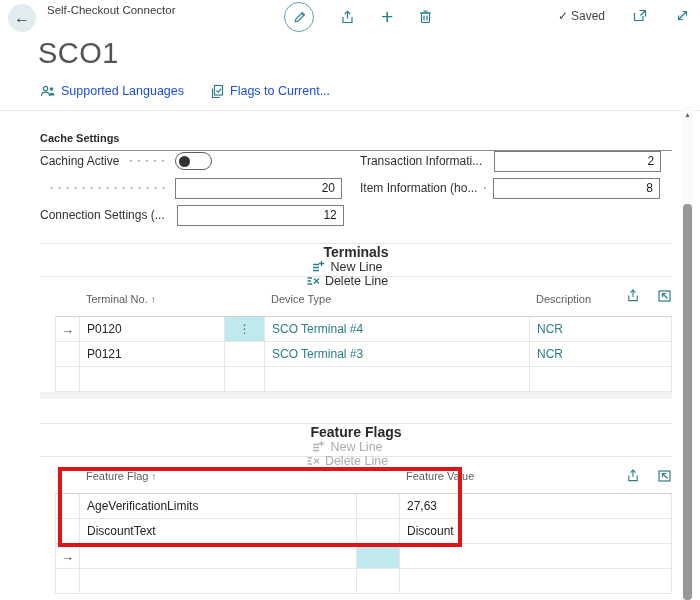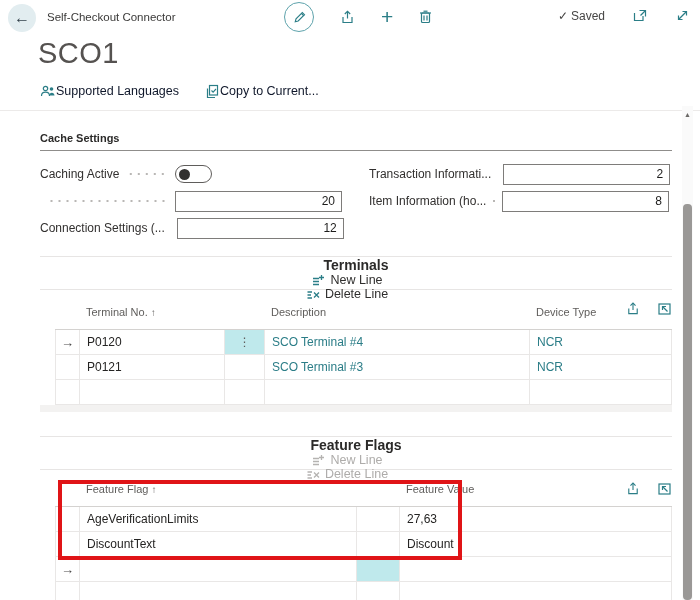--- a/index.html
+++ b/index.html
@@ -4,62 +4,62 @@
 <style>
   * { margin:0; padding:0; box-sizing:border-box; }
   html,body { width:700px; height:600px; overflow:hidden; background:#fff;
     font-family:"Liberation Sans", sans-serif; color:#252423; }
   .app { position:relative; width:700px; height:600px; }
 
   
   .topbar { position:relative; height:36px; }
   .back-btn { position:absolute; left:8px; top:4px; width:28px; height:28px; border-radius:50%;
     background:#e2edf0; border:none; color:#32414a; font-size:16px; line-height:28px; text-align:center; cursor:pointer; }
-  .breadcrumb { position:absolute; left:47px; top:11px; font-size:11.5px; color:#3b3a39; }
+  .breadcrumb { position:absolute; left:47px; top:4px; font-size:11.5px; color:#3b3a39; }
   .center-actions { position:absolute; left:284px; top:2px; display:flex; align-items:center; gap:25px; }
   .icon-btn { background:none; border:none; cursor:pointer; display:flex; align-items:center; justify-content:center; padding:0; }
   .pencil-circle { width:30px; height:30px; border:1.4px solid #5ea3ac; border-radius:50%; }
   .plus-glyph { font-size:21px; color:#2b7e87; font-weight:300; }
   .right-actions { position:absolute; right:10px; top:8px; display:flex; align-items:center; gap:27px; }
   .saved { display:flex; align-items:center; gap:3px; font-size:12px; color:#474645; }
   .saved .check { font-size:12px; color:#474645; }
 
   
   .page-title { margin:1px 10px 0 38px; font-size:29px; font-weight:300; color:#555250; letter-spacing:0.5px; }
 
   
   .actionbar { display:flex; align-items:center; gap:26px; margin:10px 0 0 40px; height:22px; }
-  .action-item { display:flex; align-items:center; background:none; border:none; cursor:pointer;
-    font-size:12.5px; color:#0f172a; font-family:"Liberation Sans",sans-serif; }
+  .action-item { display:flex; align-items:center; gap:5px; background:none; border:none; cursor:pointer;
+    font-size:12.5px; color:#1d4ed8; font-family:"Liberation Sans",sans-serif; }
   .bar-divider { border:none; border-top:1px solid #eceae9; margin:8px 0 0 0; }
 
   
   .content { position:absolute; left:0; right:28px; top:104px; bottom:0; padding-left:40px; overflow:hidden; }
 
   .section-title { font-size:11px; font-weight:bold; color:#2b2a29; }
   .cache { margin-top:28px; width:632px; }
   .cache .underline { border:none; border-top:1px solid #8f8d8b; margin-top:6px; }
-  .field-grid { display:grid; grid-template-columns:302px 300px; column-gap:27px; margin-top:13px; }
+  .field-grid { display:grid; grid-template-columns:302px 300px; column-gap:18px; }
   .fcol { display:flex; flex-direction:column; gap:7px; }
   .frow { display:flex; align-items:center; height:20px; }
   .flabel { font-size:12px; color:#32302f; white-space:nowrap; flex:0 0 auto; }
   .leader { flex:1 1 auto; height:4px; margin:0 6px;
     background-image:radial-gradient(circle, #b9b7b5 0.9px, transparent 1px); background-size:8px 4px; background-position:center; }
   .finput { width:167px; height:21px; border:1px solid #7e7c7a; font-size:12px; text-align:right;
     padding-right:6px; color:#1d1c1b; font-family:"Liberation Sans",sans-serif; background:#fff; flex:0 0 auto; }
   .toggle { position:relative; width:37px; height:18px; border:1px solid #5f5d5b; border-radius:10px; background:#fff; flex:0 0 auto; cursor:pointer; }
   .toggle .knob { position:absolute; left:3px; top:2.5px; width:11px; height:11px; border-radius:50%; background:#323130; }
 
   
   .part { margin-top:0; }
   .part-top-divider { border:none; border-top:1px solid #e7e5e4; width:632px; }
   .part-head { display:flex; align-items:center; height:30px; width:632px;flex-direction:column; }
   .part-title { font-size:14px; font-weight:bold; color:#2b2a29; }
   .vsep { width:1px; height:16px; background:#d2d0ce; margin:0 14px 0 14px; }
-  .grid-action { display:flex; align-items:flex-end; gap:5px; background:none; border:none; cursor:pointer;
+  .grid-action { display:flex; align-items:flex-start; gap:5px; background:none; border:none; cursor:pointer;
     font-size:12.5px; color:#2f2e2d; font-family:"Liberation Sans",sans-serif; margin-right:18px; }
   .grid-action.disabled { color:#aeacaa; cursor:default; }
   .head-right { margin-left:auto; display:flex; align-items:center; gap:16px; }
   .part-bottom-divider { border:none; border-top:1px solid #e7e5e4; width:632px; margin-top:2px; }
 
   .tbl { margin-left:15px; width:617px; font-size:12px; }
   .trow { display:grid; }
   .t-terminals .trow { grid-template-columns:24px 145px 40px 265px 1fr; }
   .t-flags .trow { grid-template-columns:24px 277px 43px 1fr; }
   .th-row { height:24px; align-items:end; padding-bottom:10px; border-bottom:1px solid #d4d2d0; }
@@ -171,21 +171,21 @@
       <span>Supported Languages</span>
     </button>
     <button class="action-item">
       <span>
         <svg width="15" height="15" viewBox="0 0 15 15" fill="none" stroke="#2b7e87" stroke-width="1.2">
           <rect x="4.5" y="1.5" width="8" height="9.5"></rect>
             <path d="M2.5 4.5 V13.5 H10"></path>
           <path d="M6.5 6.5 l1.6 1.6 L11 5" stroke-width="1.1"></path>
         </svg>
       </span>
-      <span>Copy to Current...</span>
+      <span>Flags to Current...</span>
     </button>
   </div>
   <hr class="bar-divider">
 
   <div class="content">
 
     <div class="cache">
       <div class="section-title">Cache Settings</div>
       <hr class="underline">
       <div class="field-grid">
@@ -270,22 +270,22 @@
       <hr class="part-bottom-divider">
 
       <div class="tbl t-terminals" style="margin-top:16px">
         <div class="trow th-row">
           <div class="th"></div>
           <div class="th">
             <span>Terminal No.</span>
             <span class="sort">↑</span>
           </div>
           <div class="th"></div>
+          <div class="th">Device Type</div>
           <div class="th">Description</div>
-          <div class="th">Device Type</div>
         </div>
         <div class="trow td-row">
           <div class="td sel">
               <span>→</span>
             </div>
           <div class="td">P0120</div>
           <div class="td menu hl">
               <span>⋮</span>
             </div>
           <div class="td link">SCO Terminal #4</div>

